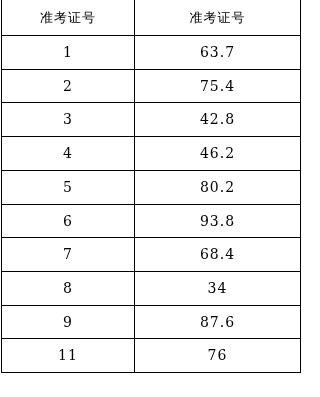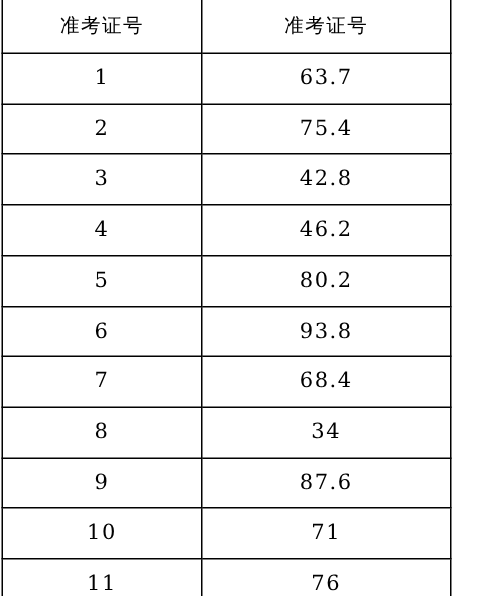--- a/index.html
+++ b/index.html
@@ -108,22 +108,18 @@
         </tr>
         <tr>
           <td><span class="num">8</span></td>
           <td><span class="num">34</span></td>
         </tr>
         <tr>
           <td><span class="num">9</span></td>
           <td><span class="num">87.6</span></td>
         </tr>
         <tr>
-          <td><span class="num">10</span></td>
-          <td><span class="num">71</span></td>
-        </tr>
-        <tr>
           <td><span class="num">11</span></td>
           <td><span class="num">76</span></td>
         </tr>
       </tbody>
   </table>
 </div>
 
 </body></html>

